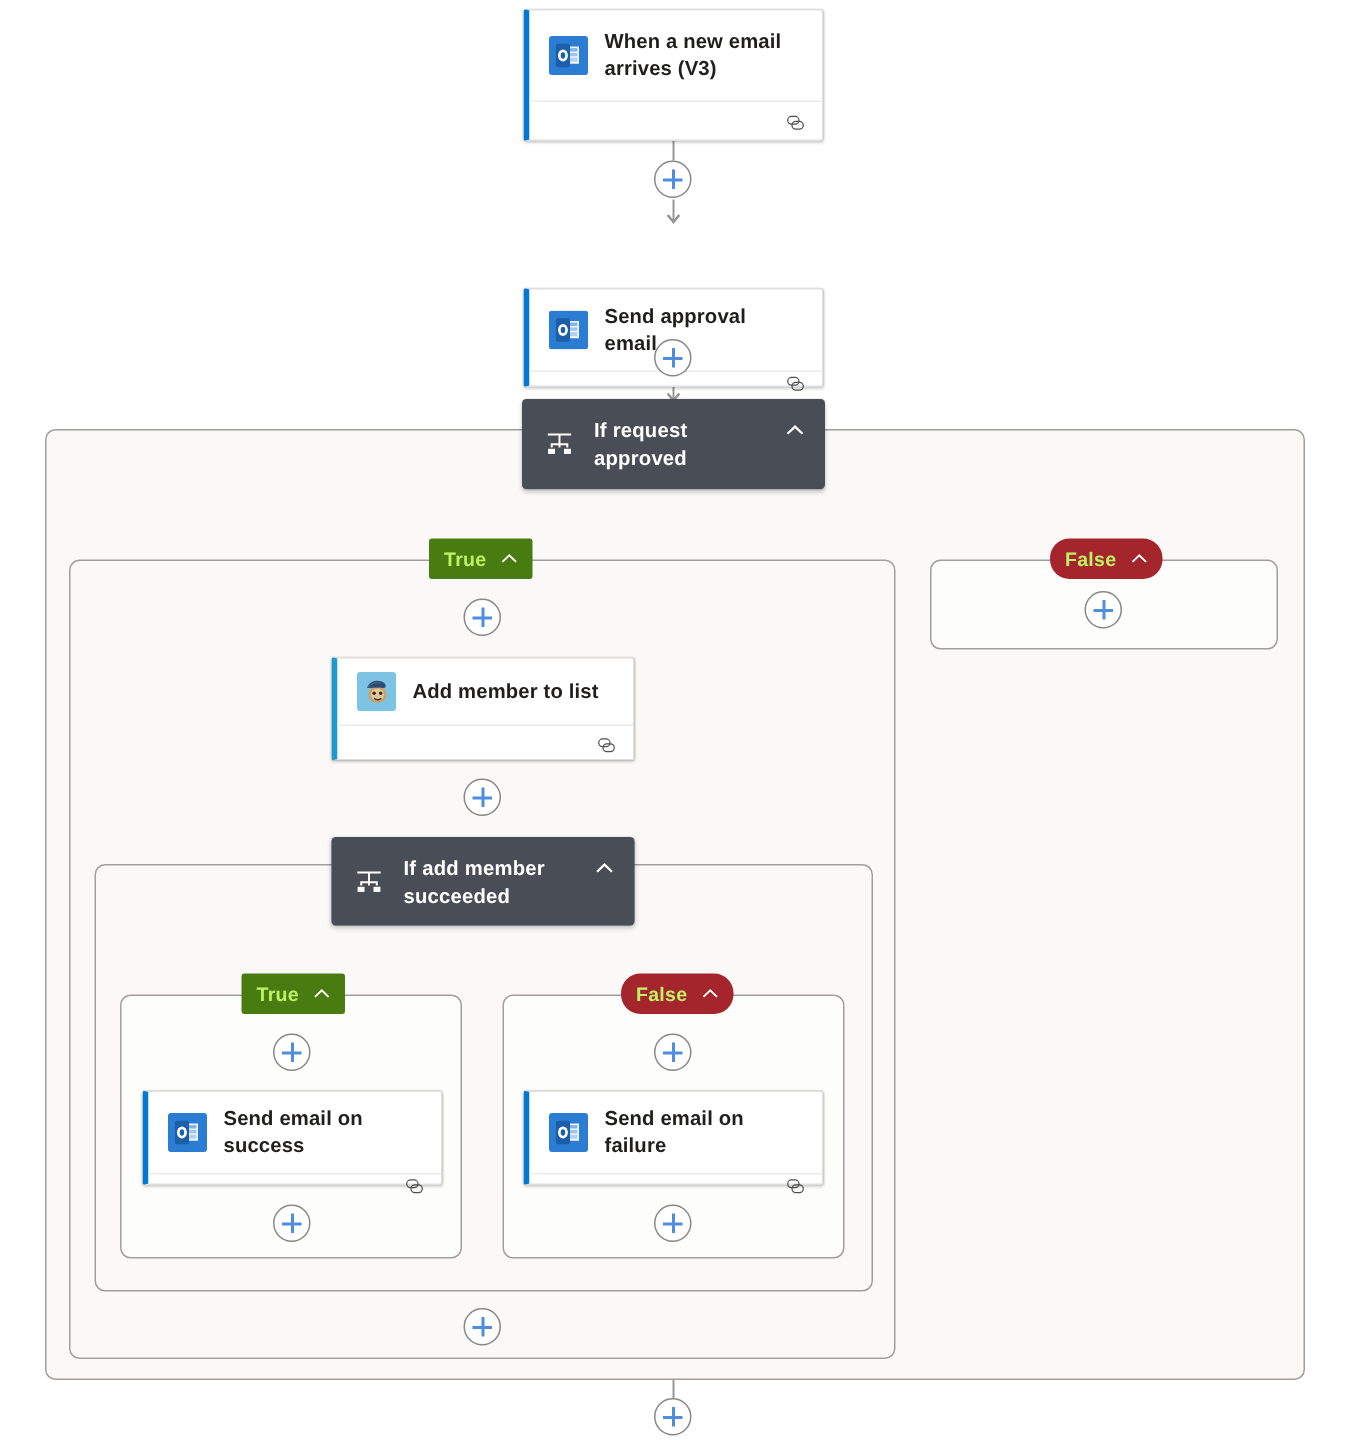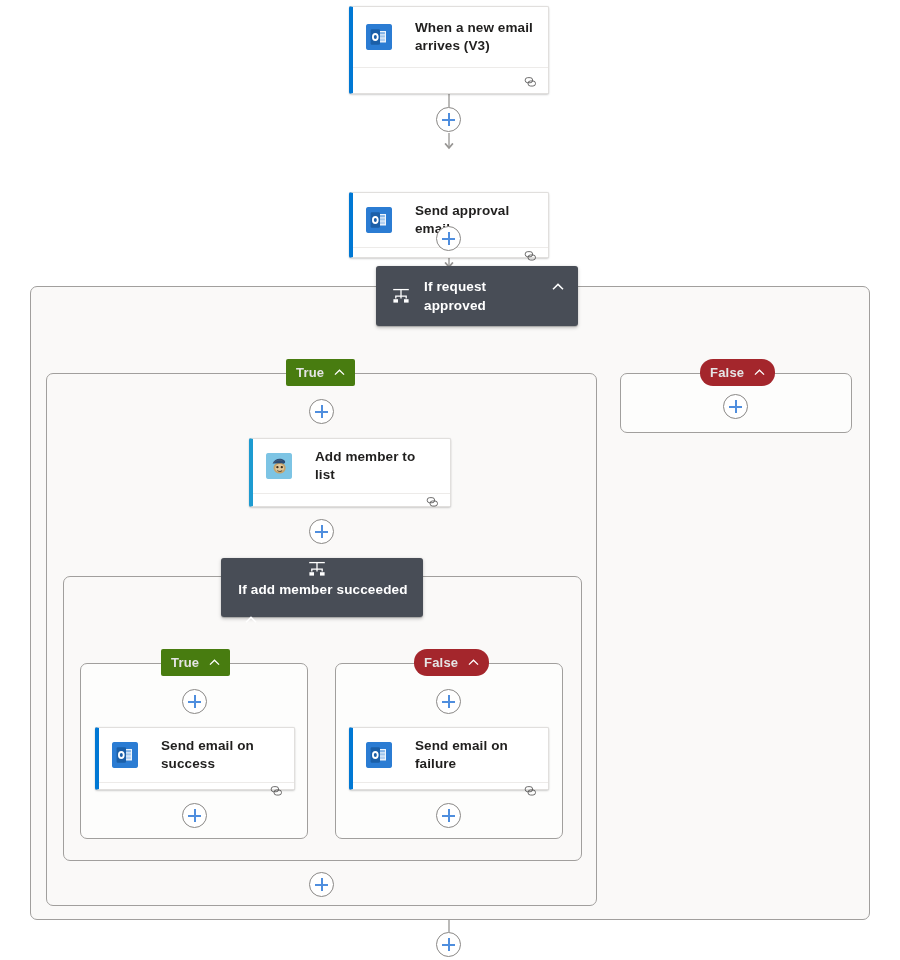--- a/index.html
+++ b/index.html
@@ -27,26 +27,26 @@
   .card {
     position: absolute;
     background: #ffffff;
     border: 1px solid #e1dfdd;
     border-left: 4px solid #0078d4;
     border-radius: 2px;
     box-shadow: 0 1px 2px rgba(0,0,0,.18), 0 0 1px rgba(0,0,0,.12);
     display: flex;
     flex-direction: column;
   }
-  .card.teal { border-left-color: #1d9bd1; margin-left: 28px; }
+  .card.teal { border-left-color: #1d9bd1; }
   .card-body {
     flex: 1;
     display: flex;
     align-items: center;
-    gap: 23px;
+    gap: 11px;
     padding: 9px 12px 9px 13px;
   }
   .card-title {
     font-size: 13.5px;
     font-weight: 600;
     color: #201f1e;
     line-height: 18px;
     letter-spacing: .1px;
   }
   .card-foot {
@@ -86,21 +86,21 @@
 
   
   .pill {
     position: absolute;
     height: 27px;
     display: flex;
     align-items: center;
     gap: 9px;
     padding: 0 9px 0 10px;
     border-radius: 2px;
-    color: #e5e5e5;
+    color: #bef264;
     font-size: 13px;
     font-weight: 700;
     letter-spacing: .2px;
     z-index: 5;
   }
   .pill.true  { background: #487c10; }
   .pill.false { background: #a4262c; border-radius: 13px; }
   .pill svg { width: 13px; height: 13px; display: block; }
 
   
@@ -225,21 +225,21 @@
       <span class="card-title">Send approval email</span>
     </div>
     <div class="card-foot">
       <svg class="link-icon" viewBox="0 0 20 16">
         <path d="M7.6 4.2h3.2a3.4 3.4 0 0 1 0 6.8H7.6a3.4 3.4 0 0 1 0-6.8z" fill="none" stroke="#323130" stroke-width="1.1"></path>
         <path d="M11.4 8.6h3.2a3.4 3.4 0 0 1 0 6.8h-3.2a3.4 3.4 0 0 1 0-6.8z" fill="none" stroke="#323130" stroke-width="1.1"></path>
       </svg>
     </div>
   </div>
 
-  <div class="cond" style="left:348px; top:266px; width:202px; height:60px;margin-left:28px;">
+  <div class="cond" style="left:348px; top:266px; width:202px; height:60px;">
     <span class="cond-icon">
       <svg viewBox="0 0 22 22">
         <g stroke="#ffffff" stroke-width="1.3" fill="none">
           <path d="M3.2 4.6h15.6"></path>
           <path d="M11 4.6v4.4"></path>
           <path d="M5.8 13.4v-2.2h10.4v2.2"></path>
           <path d="M11 9v4.4"></path>
         </g>
         <rect x="3.4" y="14.2" width="4.6" height="3.4" fill="#ffffff"></rect>
         <rect x="14" y="14.2" width="4.6" height="3.4" fill="#ffffff"></rect>
@@ -270,21 +270,21 @@
       <span class="card-title">Add member to list</span>
     </div>
     <div class="card-foot">
       <svg class="link-icon" viewBox="0 0 20 16">
         <path d="M7.6 4.2h3.2a3.4 3.4 0 0 1 0 6.8H7.6a3.4 3.4 0 0 1 0-6.8z" fill="none" stroke="#323130" stroke-width="1.1"></path>
         <path d="M11.4 8.6h3.2a3.4 3.4 0 0 1 0 6.8h-3.2a3.4 3.4 0 0 1 0-6.8z" fill="none" stroke="#323130" stroke-width="1.1"></path>
       </svg>
     </div>
   </div>
 
-  <div class="cond" style="left:221px; top:558px; width:202px; height:59px;flex-direction:column;">
+  <div class="cond" style="left:221px; top:558px; width:202px; height:59px;">
     <span class="cond-icon">
       <svg viewBox="0 0 22 22">
         <g stroke="#ffffff" stroke-width="1.3" fill="none">
           <path d="M3.2 4.6h15.6"></path>
           <path d="M11 4.6v4.4"></path>
           <path d="M5.8 13.4v-2.2h10.4v2.2"></path>
           <path d="M11 9v4.4"></path>
         </g>
         <rect x="3.4" y="14.2" width="4.6" height="3.4" fill="#ffffff"></rect>
         <rect x="14" y="14.2" width="4.6" height="3.4" fill="#ffffff"></rect>

